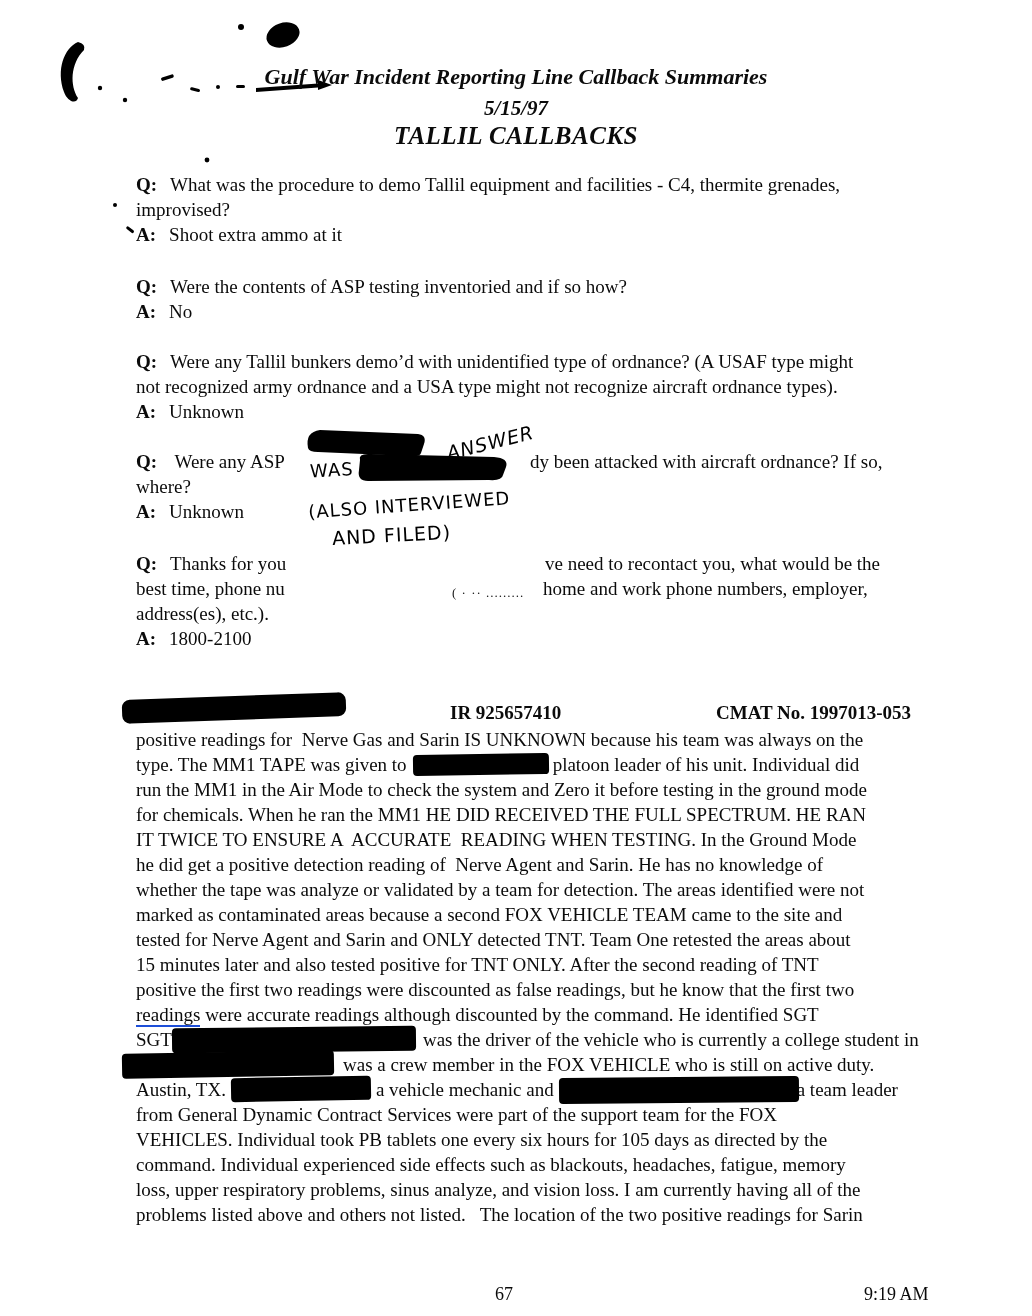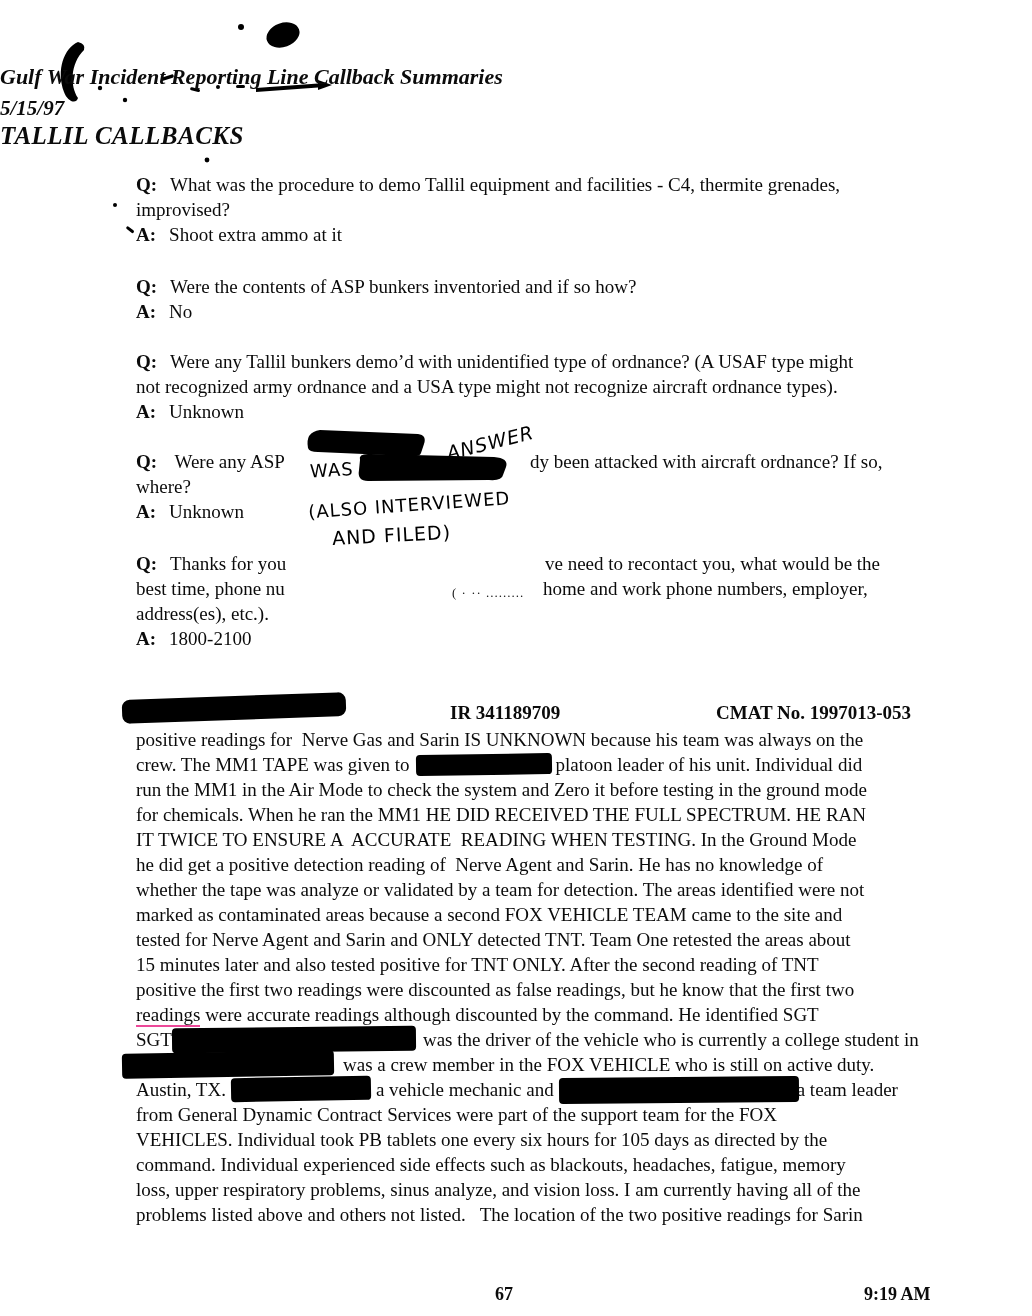--- a/index.html
+++ b/index.html
@@ -1,41 +1,41 @@
 <!DOCTYPE html>
 <html><head>
 <meta charset="utf-8">
 <style>
   html,body{margin:0;padding:0;}
   body{
     width:1032px;height:1316px;background:#ffffff;position:relative;
     font-family:"Liberation Serif", serif;color:#0b0b0b;overflow:hidden;
   }
   .abs{position:absolute;}
-  .center{left:0;right:0;}
+  .center{left:0;right:0;text-align:center;}
   .t1{top:64px;font-size:22px;font-weight:bold;font-style:italic;}
   .t2{top:96px;font-size:21px;font-weight:bold;font-style:italic;}
   .t3{top:122px;font-size:25px;font-weight:bold;font-style:italic;letter-spacing:.5px;}
   .block{position:absolute;left:136px;width:812px;}
   .line{position:relative;height:25px;line-height:25px;font-size:19px;white-space:pre;}
   .pre{font-weight:bold;margin-right:13px;}
   .frag{position:absolute;top:0;white-space:pre;}
   .redact{display:inline-block;background:#000;border-radius:4px;}
   .r-giv{width:136px;height:21px;vertical-align:-4px;transform:rotate(-.8deg);margin:0 4px 0 6px;}
   .r-l14{width:212px;height:25px;vertical-align:-6px;margin-left:-14px;margin-right:9px;transform:rotate(-1deg);}
   .r-l15{width:244px;height:25px;vertical-align:-6px;margin-right:7px;transform:rotate(-.6deg);}
   .r-l16a{width:140px;height:24px;vertical-align:-5px;margin:0 5px;transform:rotate(-1deg);}
   .r-l16b{width:240px;height:26px;vertical-align:-7px;margin-left:5px;margin-right:-2px;transform:rotate(-.5deg);}
-  .uline{border-bottom:2px solid #ec4899;}
+  .uline{border-bottom:2px solid #1d4ed8;}
   .ir-row{position:absolute;left:136px;top:700px;width:812px;height:30px;font-size:19px;}
   .ir-bar{position:absolute;left:-14px;top:-4px;width:224px;height:24px;background:#000;border-radius:8px;transform:rotate(-2deg);}
   .ir-num{position:absolute;left:314px;top:0;font-weight:bold;line-height:25px;}
   .ir-cmat{position:absolute;left:580px;top:0;font-weight:bold;line-height:25px;}
   .dots{position:absolute;top:4px;font-size:13px;letter-spacing:1px;color:#1a1a1a;}
-  .foot{font-size:18px;line-height:22px;font-weight:bold;}
+  .foot{font-size:18px;line-height:22px;}
   .hw{fill:#000;font-family:"DejaVu Sans",sans-serif;letter-spacing:1px;}
 </style>
 </head>
 <body>
 
 <div class="page">
 
   <svg class="abs" style="left:40px;top:8px;width:320px;height:240px" viewBox="0 0 320 240" aria-hidden="true">
     <path d="M38,34 C24,40 16,62 24,84 C27,93 36,97 38,90 C30,78 30,56 44,42 Q46,36 38,34 Z" fill="#000"></path>
     <circle cx="60" cy="80" r="2.2" fill="#000"></circle>
@@ -57,21 +57,21 @@
   <div class="abs center t2">5/15/97</div>
   <div class="abs center t3">TALLIL CALLBACKS</div>
 
   <div class="block" style="top:172px">
     <div class="line"><span class="pre">Q:</span><span>What was the procedure to demo Tallil equipment and facilities - C4, thermite grenades,</span></div>
     <div class="line"><span>improvised?</span></div>
     <div class="line"><span class="pre">A:</span><span>Shoot extra ammo at it</span></div>
   </div>
 
   <div class="block" style="top:274px">
-    <div class="line"><span class="pre">Q:</span><span>Were the contents of ASP bunkers inventoried and if so how?</span></div>
+    <div class="line"><span class="pre">Q:</span><span>Were the contents of ASP testing inventoried and if so how?</span></div>
     <div class="line"><span class="pre">A:</span><span>No</span></div>
   </div>
 
   <div class="block" style="top:349px">
     <div class="line"><span class="pre">Q:</span><span>Were any Tallil bunkers demo’d with unidentified type of ordnance? (A USAF type might</span></div>
     <div class="line"><span>not recognized army ordnance and a USA type might not recognize aircraft ordnance types).</span></div>
     <div class="line"><span class="pre">A:</span><span>Unknown</span></div>
   </div>
 
   <div class="block" style="top:449px">
@@ -91,27 +91,27 @@
 
   <div class="block" style="top:551px">
     <div class="line"><span class="pre">Q:</span><span>Thanks for you</span><span class="frag" style="left:409px">ve need to recontact you, what would be the</span></div>
     <div class="line"><span>best time, phone nu</span><span class="dots" style="left:316px">( · ·· .........</span><span class="frag" style="left:407px">home and work phone numbers, employer,</span></div>
     <div class="line"><span>address(es), etc.).</span></div>
     <div class="line"><span class="pre">A:</span><span>1800-2100</span></div>
   </div>
 
   <div class="ir-row">
     <span class="ir-bar"></span>
-    <span class="ir-num">IR 341189709</span>
+    <span class="ir-num">IR 925657410</span>
     <span class="ir-cmat">CMAT No. 1997013-053</span>
   </div>
 
   <div class="block" style="top:727px">
     <div class="line"><span>positive readings for  Nerve Gas and Sarin IS UNKNOWN because his team was always on the</span></div>
-    <div class="line"><span>crew. The MM1 TAPE was given to</span><span class="redact r-giv"></span><span>platoon leader of his unit. Individual did</span></div>
+    <div class="line"><span>type. The MM1 TAPE was given to</span><span class="redact r-giv"></span><span>platoon leader of his unit. Individual did</span></div>
     <div class="line"><span>run the MM1 in the Air Mode to check the system and Zero it before testing in the ground mode</span></div>
     <div class="line"><span>for chemicals. When he ran the MM1 HE DID RECEIVED THE FULL SPECTRUM. HE RAN</span></div>
     <div class="line"><span>IT TWICE TO ENSURE A  ACCURATE  READING WHEN TESTING. In the Ground Mode</span></div>
     <div class="line"><span>he did get a positive detection reading of  Nerve Agent and Sarin. He has no knowledge of</span></div>
     <div class="line"><span>whether the tape was analyze or validated by a team for detection. The areas identified were not</span></div>
     <div class="line"><span>marked as contaminated areas because a second FOX VEHICLE TEAM came to the site and</span></div>
     <div class="line"><span>tested for Nerve Agent and Sarin and ONLY detected TNT. Team One retested the areas about</span></div>
     <div class="line"><span>15 minutes later and also tested positive for TNT ONLY. After the second reading of TNT</span></div>
     <div class="line"><span>positive the first two readings were discounted as false readings, but he know that the first two</span></div>
     <div class="line"><span class="uline">readings</span><span> were accurate readings although discounted by the command. He identified SGT</span></div>

